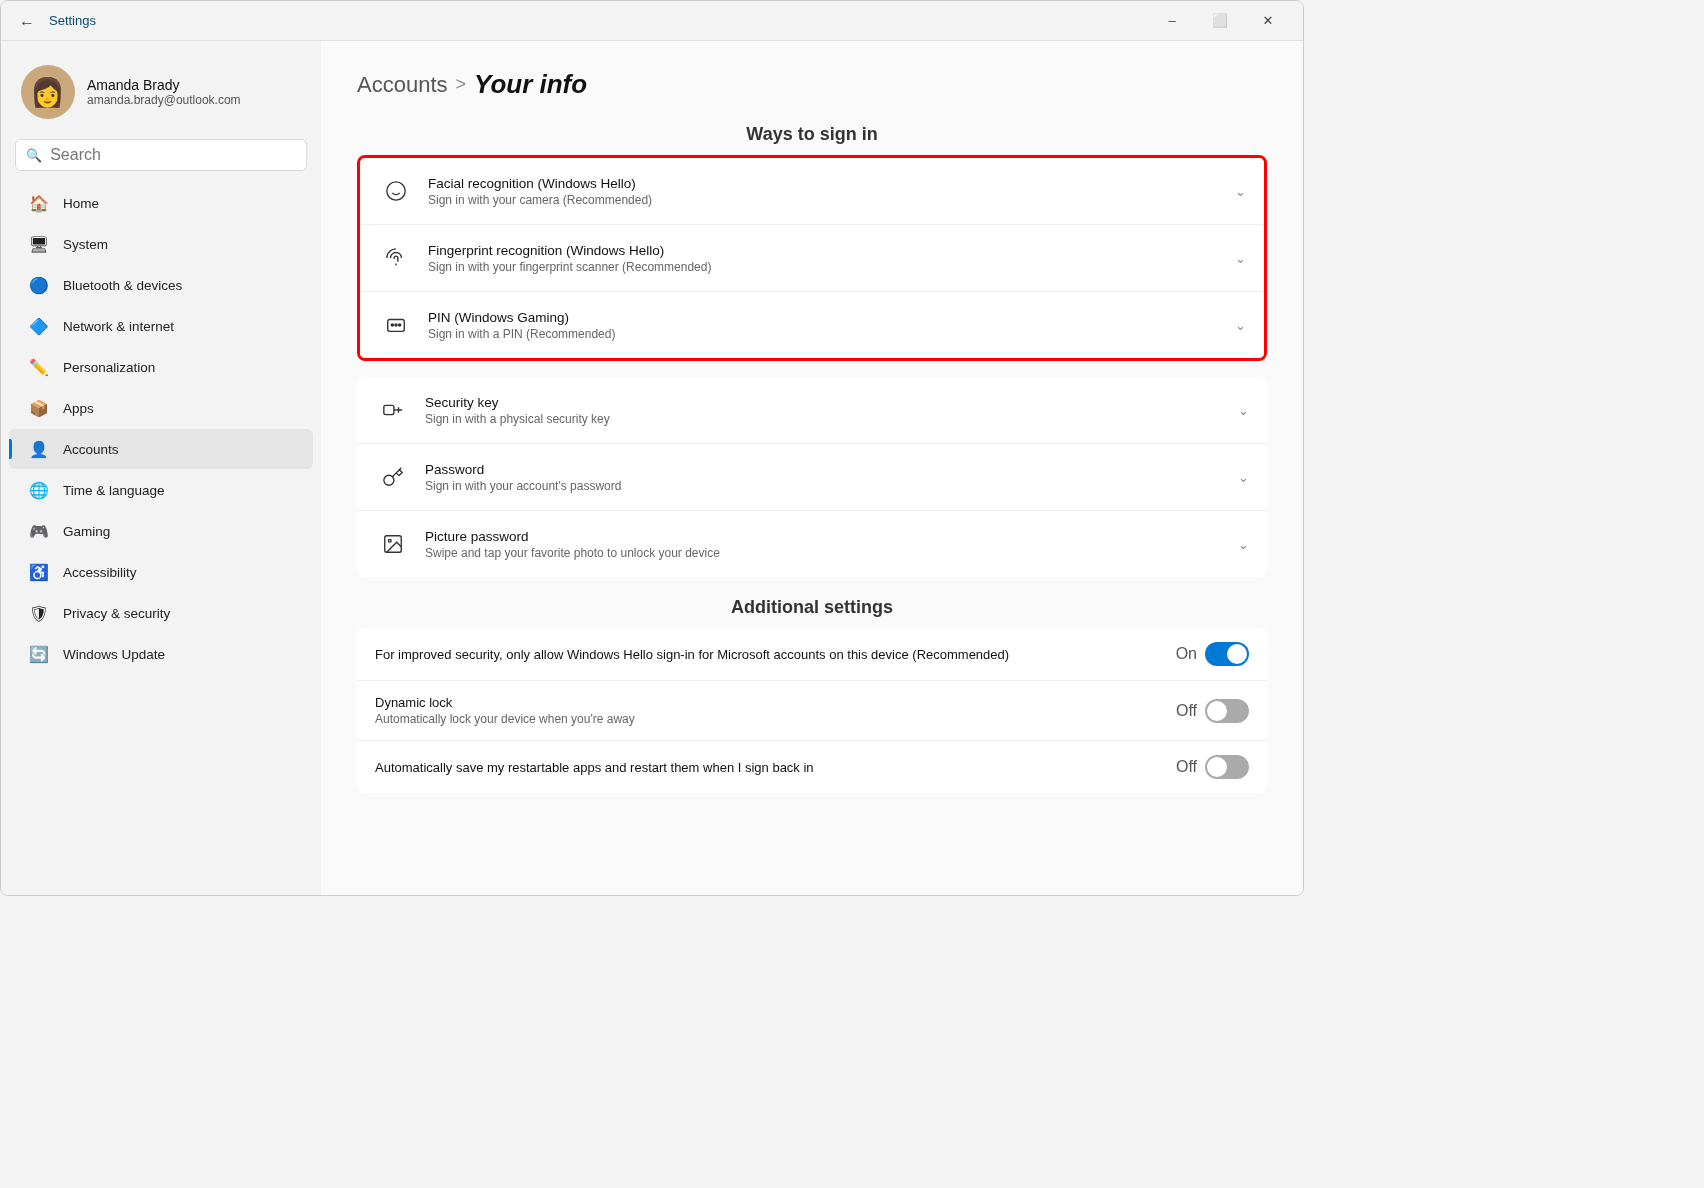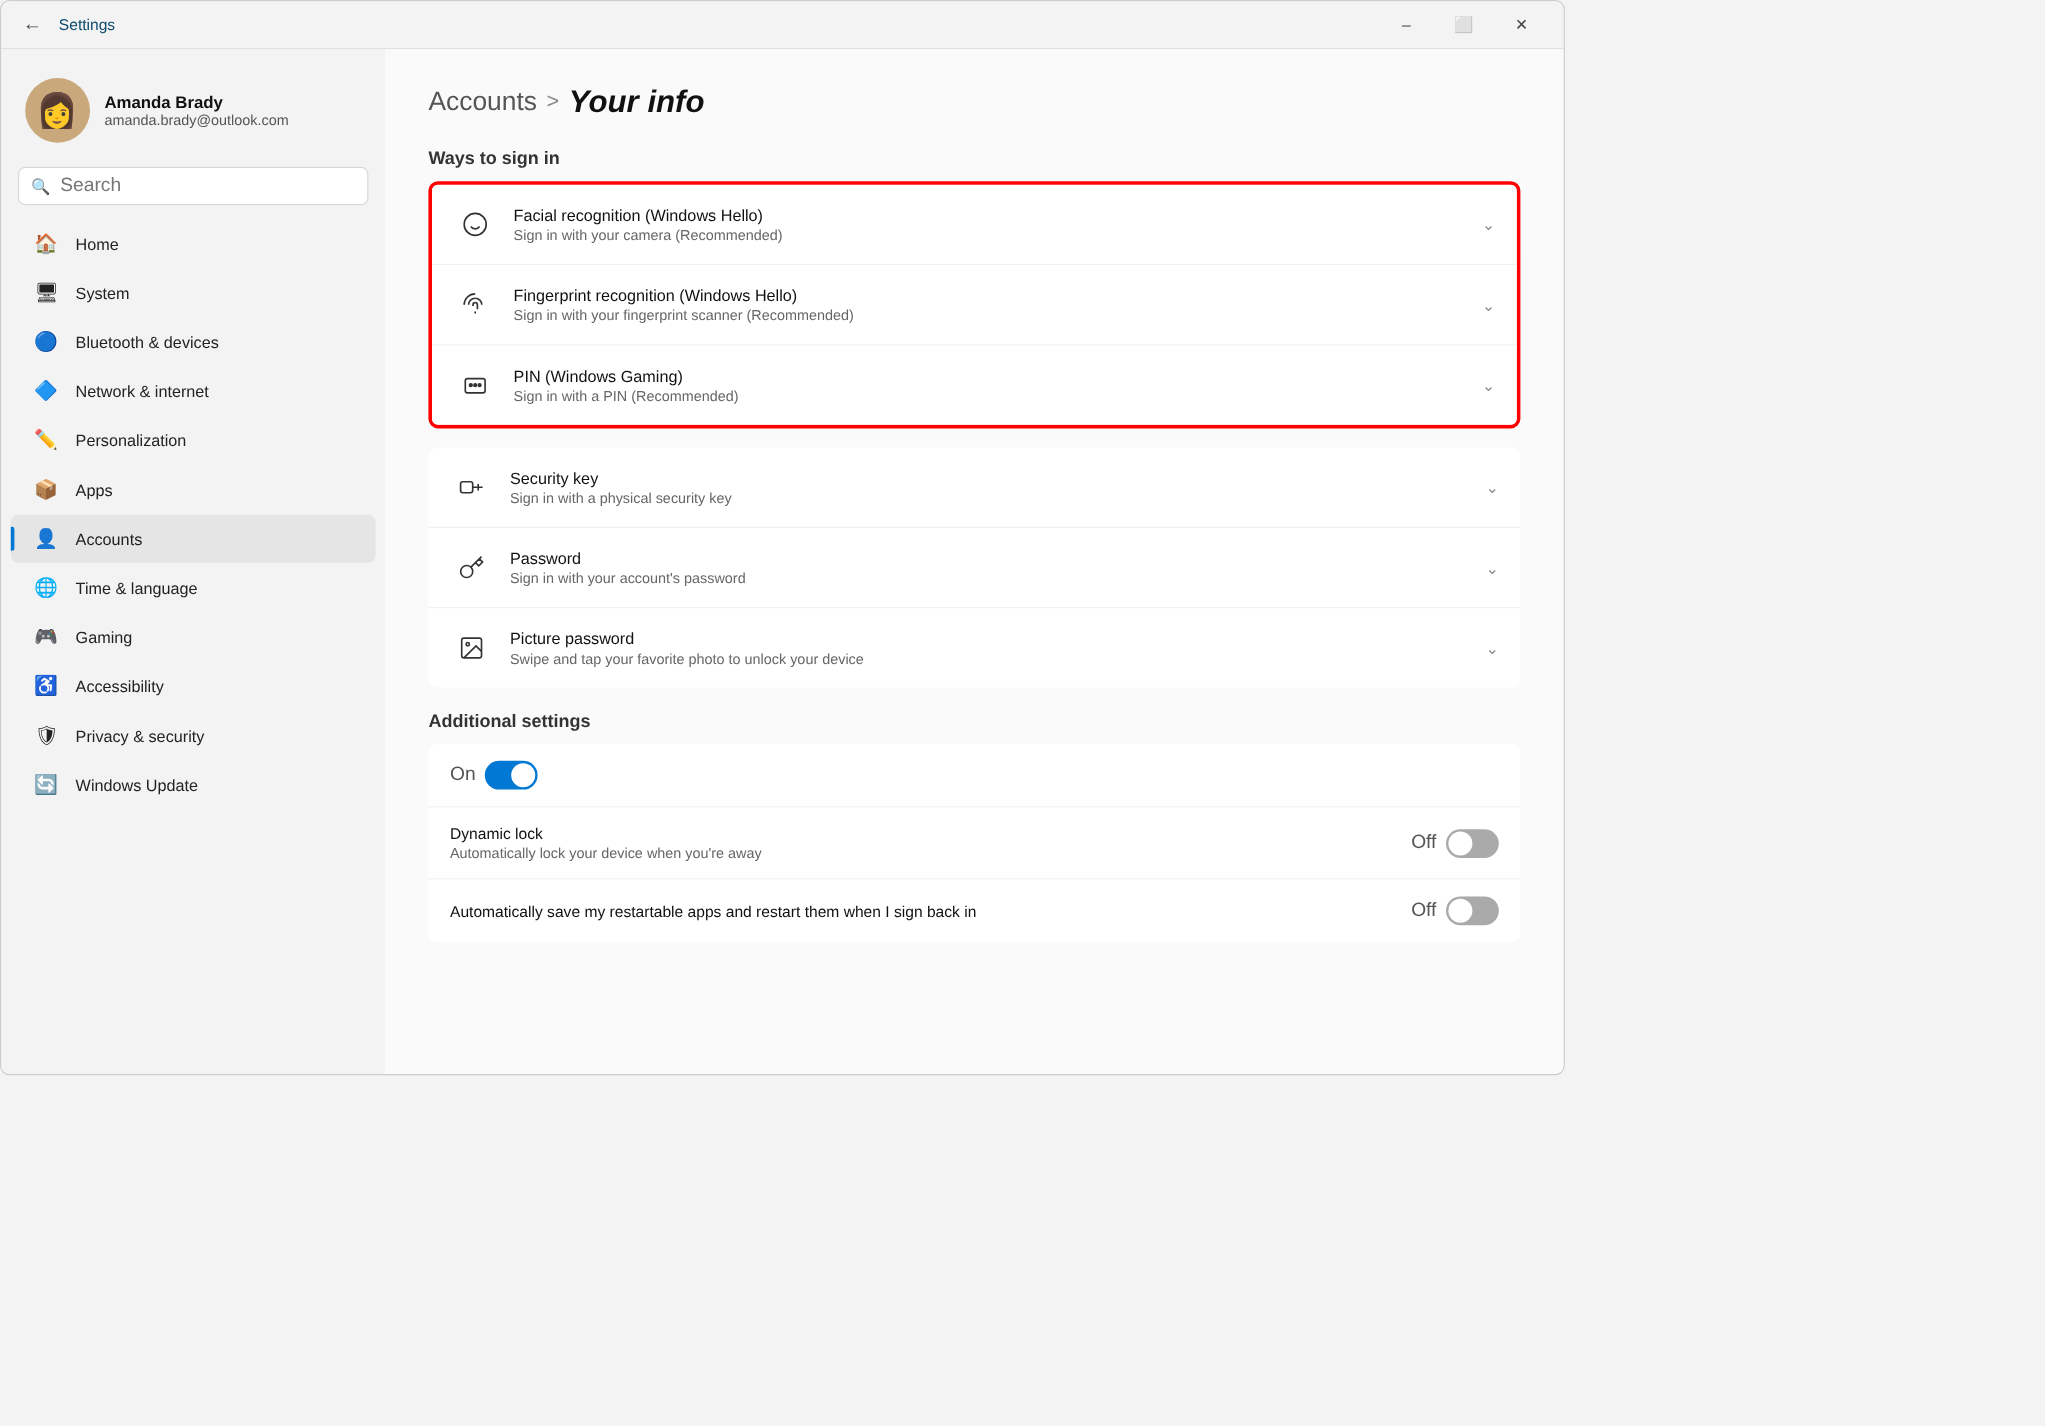--- a/index.html
+++ b/index.html
@@ -81,21 +81,21 @@
       background: #c9a87c;
       overflow: hidden;
       flex-shrink: 0;
       display: flex;
       align-items: center;
       justify-content: center;
       font-size: 22px;
     }
     .user-info .name {
       font-size: 14px;
-      font-weight: 700;
+      font-weight: 400;
       color: #111;
     }
     .user-info .email {
       font-size: 12px;
       color: #555;
     }
     .search-box {
       margin: 0 14px 12px 14px;
       display: flex;
       align-items: center;
@@ -168,24 +168,25 @@
       cursor: pointer;
     }
     .breadcrumb-separator { font-size: 18px; color: #888; }
     .breadcrumb-current {
       font-size: 26px;
       font-weight: 700;
       color: #111;
       font-style: italic;
     }
     .section-label {
-      font-size: 15px;
+      font-size: 18px;
       font-weight: 600;
       color: #333;
       margin-bottom: 10px;
+      text-align: center;
     }
     .settings-group {
       background: white;
       border-radius: 8px;
       margin-bottom: 16px;
       overflow: hidden;
     }
     .settings-group.highlighted {
       border: 3px solid red;
     }
@@ -450,20 +451,24 @@
       <div class="row-subtitle">Swipe and tap your favorite photo to unlock your device</div>
     </div>
     <span class="row-chevron">⌄</span>
   </div>
       </div>
 
     <div class="additional-section">
       <div class="section-label">Additional settings</div>
       <div class="settings-group" id="additional-group">
       <div class="additional-row">
+    <div class="row-text">
+      <div class="additional-text">For improved security, only allow Windows Hello sign-in for Microsoft accounts on this device (Recommended)</div>
+
+    </div>
     <div class="toggle-area">
       <span class="toggle-label">On</span>
       <div class="toggle on">
         <div class="toggle-thumb"></div>
       </div>
     </div>
   </div>
           <div class="additional-row">
     <div class="row-text">
       <div class="additional-text">Dynamic lock</div>

